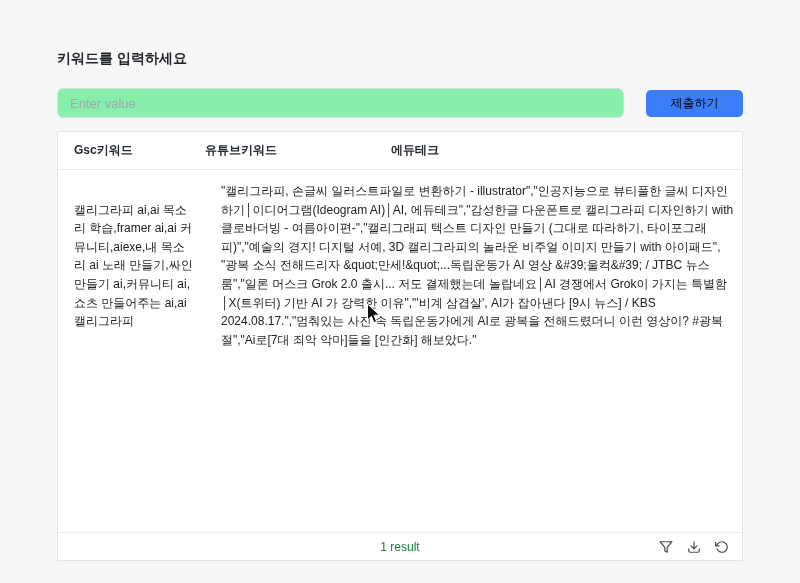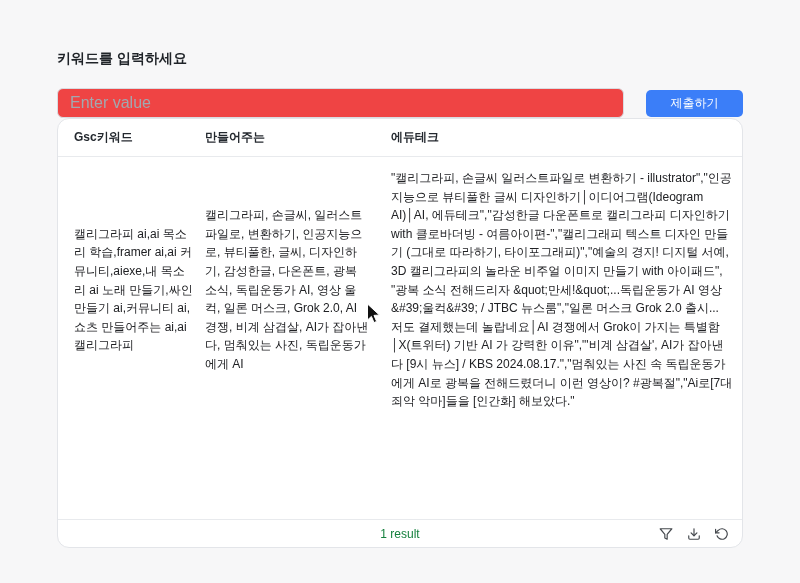--- a/index.html
+++ b/index.html
@@ -18,45 +18,46 @@
     font-weight: 700;
     color: #1f2328;
     margin-bottom: 20px;
   }
   .form-row { display: flex; align-items: center; gap: 22px; }
   .keyword-input {
     flex: 1;
     height: 30px;
     border: 1px solid #d9dce1;
     border-radius: 6px;
-    background: #ef4444;
+    background: #86efac;
     padding: 0 12px;
-    font-size: 16px;
+    font-size: 13px;
     color: #333639;
     outline: none;
     font-family: inherit;
   }
   .keyword-input::placeholder { color: #a2a8af; }
   .submit-btn {
     width: 97px;
     height: 27px;
     border: none;
     border-radius: 5px;
     background: #3b7ef8;
-    color: #ffffff;
+    color: #000000;
     font-size: 12px;
     font-family: inherit;
     cursor: pointer;
   }
 
   .table-card {
+    margin-top: 13px;
     height: 430px;
     background: #ffffff;
     border: 1px solid #e3e5e9;
-    border-radius: 12px;
+    border-radius: 0;
     display: flex;
     flex-direction: column;
     overflow: hidden;
   }
   .thead {
     display: flex;
     border-bottom: 1px solid #e8eaed;
     flex: 0 0 auto;
   }
   .th {
@@ -131,28 +132,27 @@
 
     <div class="form-row">
       <input class="keyword-input" type="text" placeholder="Enter value" style="">
       <button class="submit-btn">제출하기</button>
     </div>
 
     <div class="table-card">
 
       <div class="thead">
         <div class="th col1">Gsc키워드</div>
-        <div class="th col2">만들어주는</div>
+        <div class="th col2">유튜브키워드</div>
         <div class="th col3">에듀테크</div>
       </div>
 
       <div class="tbody">
         <div class="tr">
           <div class="td col1">캘리그라피 ai,ai 목소리 학습,framer ai,ai 커뮤니티,aiexe,내 목소리 ai 노래 만들기,싸인 만들기 ai,커뮤니티 ai,쇼츠 만들어주는 ai,ai 캘리그라피</div>
-          <div class="td col2">캘리그라피, 손글씨, 일러스트파일로, 변환하기, 인공지능으로, 뷰티풀한, 글씨, 디자인하기, 감성한글, 다온폰트, 광복 소식, 독립운동가 AI, 영상 울컥, 일론 머스크, Grok 2.0, AI 경쟁, 비계 삼겹살, AI가 잡아낸다, 멈춰있는 사진, 독립운동가에게 AI</div>
           <div class="td col3">"캘리그라피, 손글씨 일러스트파일로 변환하기 - illustrator","인공지능으로 뷰티풀한 글씨 디자인하기│이디어그램(Ideogram AI)│AI, 에듀테크","감성한글 다운폰트로 캘리그라피 디자인하기 with 클로바더빙 - 여름아이편-","캘리그래피 텍스트 디자인 만들기 (그대로 따라하기, 타이포그래피)","예술의 경지! 디지털 서예, 3D 캘리그라피의 놀라운 비주얼 이미지 만들기 with 아이패드", "광복 소식 전해드리자 &amp;quot;만세!&amp;quot;...독립운동가 AI 영상 &amp;#39;울컥&amp;#39; / JTBC 뉴스룸","일론 머스크 Grok 2.0 출시... 저도 결제했는데 놀랍네요│AI 경쟁에서 Grok이 가지는 특별함│X(트위터) 기반 AI 가 강력한 이유","'비계 삼겹살', AI가 잡아낸다 [9시 뉴스] / KBS 2024.08.17.","멈춰있는 사진 속 독립운동가에게 AI로 광복을 전해드렸더니 이런 영상이? #광복절","Ai로[7대 죄악 악마]들을 [인간화] 해보았다."</div>
         </div>
       </div>
 
       <div class="tfoot">
         <span class="result-count">1 result</span>
         <div class="footer-icons">
           <span class="icon-btn">
             <svg viewBox="0 0 24 24" fill="none" stroke="currentColor" stroke-width="2" stroke-linecap="round" stroke-linejoin="round">
               <polygon points="22 3 2 3 10 12.5 10 19 14 21 14 12.5 22 3"></polygon>

